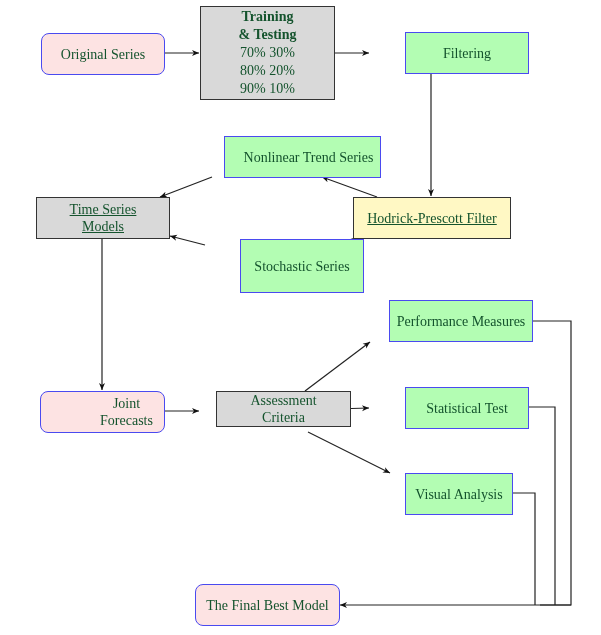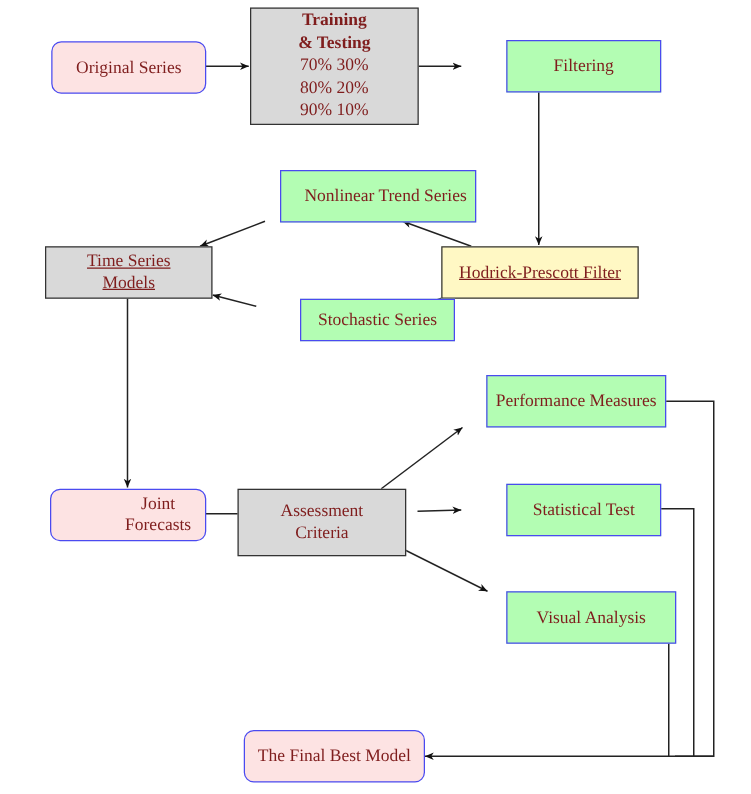--- a/index.html
+++ b/index.html
@@ -1,21 +1,21 @@
 <!DOCTYPE html>
 <html><head>
   <meta charset="utf-8">
   <style>
     html, body { margin: 0; padding: 0; background: #ffffff; }
     body { width: 601px; height: 635px; position: relative; overflow: hidden;
            font-family: "DejaVu Serif", "Liberation Serif", serif; }
     #canvas { position: absolute; left: 0; top: 0; width: 601px; height: 635px; }
     .node { position: absolute; box-sizing: border-box; display: flex; flex-direction: column;
             align-items: center; justify-content: center; text-align: center;
-            font-family: "Liberation Serif", "DejaVu Serif", serif; font-size: 14px; color: #7f1d1d;
+            font-family: "Liberation Serif", "DejaVu Serif", serif; font-size: 14px; color: #14532d;
             line-height: 17px; }
     .pink { background: #fde3e3; border: 1.5px solid #4a4af0; border-radius: 8px; }
     .green { background: #b3fdb3; border: 1.5px solid #4a4af0; margin-left: 35px; }
     .gray { background: #d9d9d9; border: 1.5px solid #333; }
     .yellow { background: #fff8c4; border: 1.5px solid #333; }
     .bold { font-weight: bold; }
     .tt-line { line-height: 18px; }
   </style>
 </head>
 <body>
@@ -68,40 +68,40 @@
 
 <div class="node gray" style="left:36px; top:197px; width:134px; height:42px;text-decoration:underline;">
   <span>Time Series</span>
   <span>Models</span>
 </div>
 
 <div class="node yellow" style="left:353px; top:197px; width:158px; height:42px;text-decoration:underline;">
   <span>Hodrick-Prescott Filter</span>
 </div>
 
-<div class="node green" style="left:205px; top:239px; width:124px; height:34px;">
+<div class="node green" style="left:205px; top:239px; width:124px; height:54px;">
   <span>Stochastic Series</span>
 </div>
 
 <div class="node green" style="left:354px; top:300px; width:144px; height:42px;">
   <span>Performance Measures</span>
 </div>
 
 <div class="node pink" style="left:40px; top:391px; width:125px; height:42px;padding-left:48px;">
   <span>Joint Forecasts</span>
 </div>
 
-<div class="node gray" style="left:190px; top:391px; width:135px; height:54px;align-items:center;">
+<div class="node gray" style="left:216px; top:391px; width:135px; height:36px;align-items:center;">
   <span>Assessment</span>
   <span>Criteria</span>
 </div>
 
 <div class="node green" style="left:370px; top:387px; width:124px; height:42px;">
   <span>Statistical Test</span>
 </div>
 
-<div class="node green" style="left:370px; top:473px; width:136px; height:42px;">
+<div class="node green" style="left:370px; top:473px; width:108px; height:42px;">
   <span>Visual Analysis</span>
 </div>
 
 <div class="node pink" style="left:195px; top:584px; width:145px; height:42px;">
   <span>The Final Best Model</span>
 </div>
 
 </body></html>

